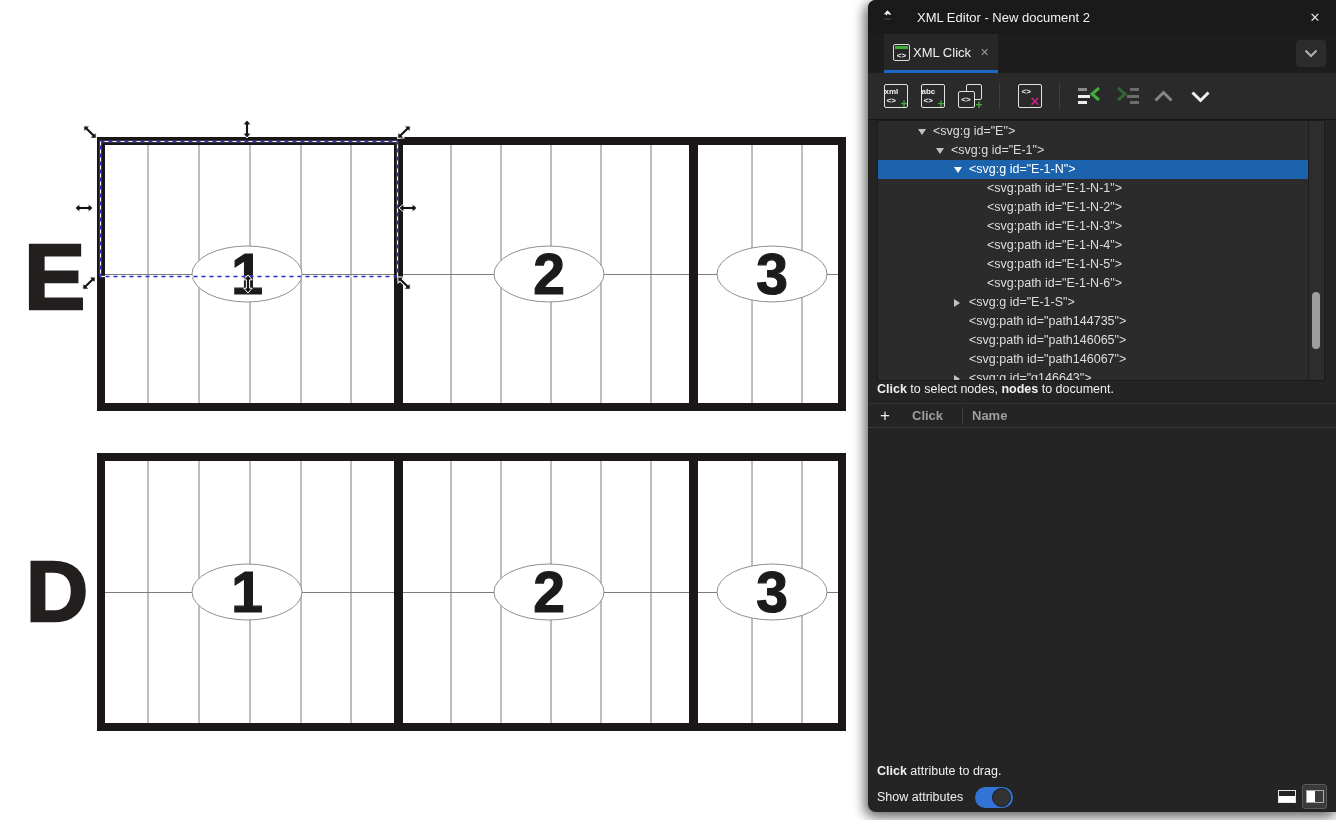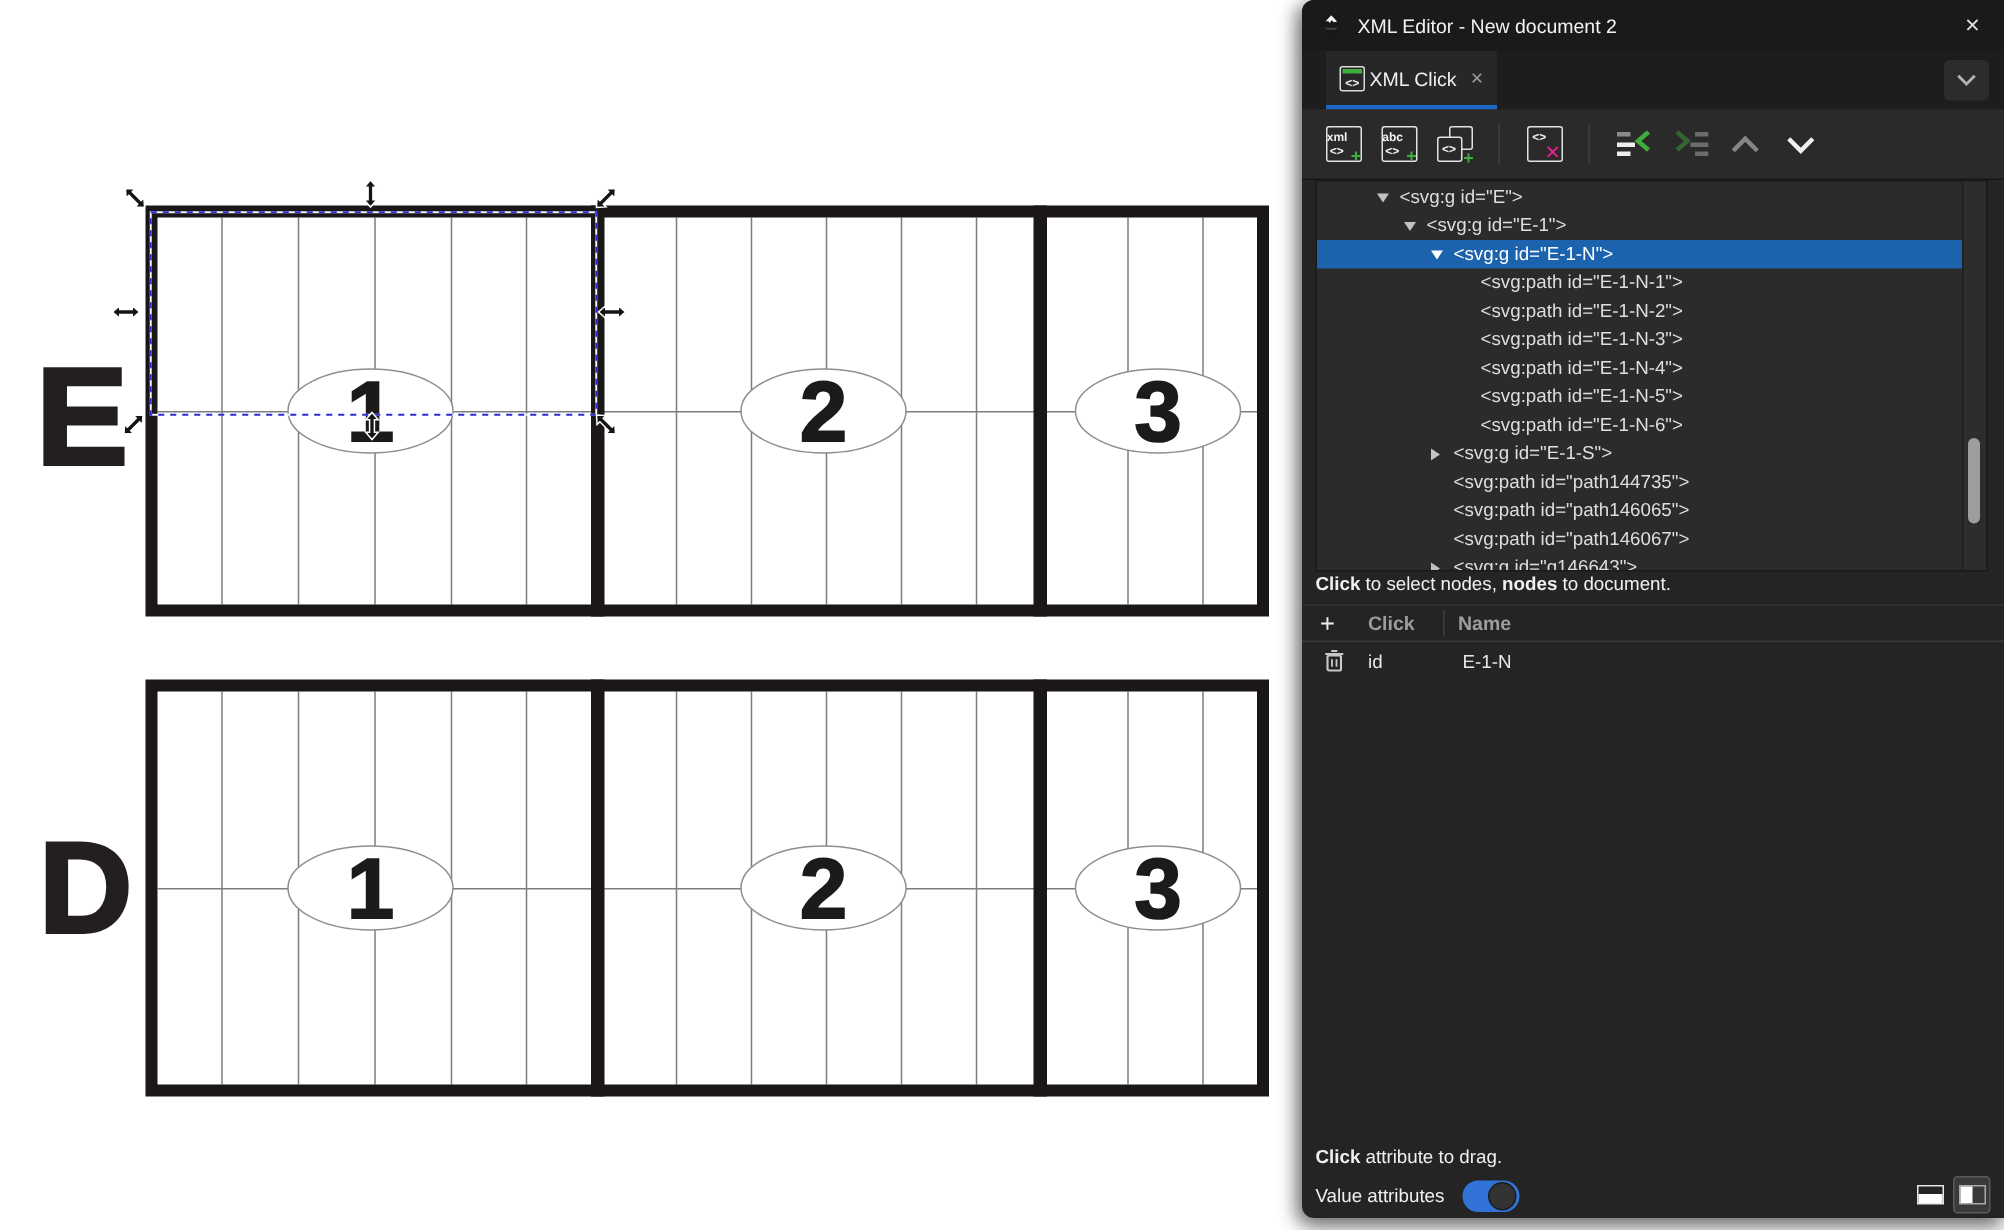--- a/index.html
+++ b/index.html
@@ -18,21 +18,21 @@
   #panel{
     position:absolute;left:868px;top:0;width:468px;height:812px;
     background:var(--panelbg);border-radius:8px 0 0 8px;
     box-shadow:-4px 3px 12px rgba(0,0,0,.40), 0 6px 14px rgba(0,0,0,.35);
     color:#e6e6e6;
   }
   .titlebar{
     position:absolute;left:0;top:0;right:0;height:34px;background:#1a1a1a;
     border-radius:8px 0 0 0;display:flex;align-items:center;padding:0 10px;box-sizing:border-box;
   }
-  .titlebar .title{font-size:13px;color:#f2f2f2;margin-left:8px}
+  .titlebar .title{font-size:13px;color:#f2f2f2;margin-left:20px}
   .winclose{margin-left:auto;font-size:13px;color:#dcdcdc;width:22px;text-align:center;cursor:default}
 
   .tabbar{position:absolute;left:0;top:34px;right:0;height:39px;background:#1d1d1d}
   .tab{
     position:absolute;left:16px;top:0;height:36px;background:#272727;
     display:flex;align-items:center;padding:0 9px;border-bottom:3px solid var(--accent);
   }
   .tabicon{width:15px;height:15px;border:1px solid #dcdcdc;border-radius:2px;position:relative;flex:none}
   .tabicon .bar{position:absolute;left:1px;right:1px;top:1px;height:3px;background:var(--green)}
   .tabicon .tg{position:absolute;left:0;right:0;bottom:0px;text-align:center;font-size:8px;font-weight:bold;color:#efefef;line-height:9px}
@@ -362,38 +362,25 @@
   </div>
 
   <div class="hintline" id="tree-hint"><b>Click</b><span> to select nodes, </span><b>nodes</b><span> to document.</span></div>
 
   <div class="attrheader">
     <span class="addattr">+</span>
     <span class="colname">Click</span>
     <span class="colsep"></span>
     <span class="colvalue">Name</span>
   </div>
-  <div class="attrrows">
-      <div class="arow">
-        <span class="trash"><svg width="13" height="15" viewBox="0 0 13 15">
-            <rect x="2" y="4" width="9" height="10" rx="1" fill="none" stroke="#c9c9c9" stroke-width="1.4"></rect>
-            <line x1="0.5" y1="3" x2="12.5" y2="3" stroke="#c9c9c9" stroke-width="1.4"></line>
-            <line x1="4.5" y1="1" x2="8.5" y2="1" stroke="#c9c9c9" stroke-width="1.4"></line>
-            <line x1="5" y1="6.5" x2="5" y2="11.5" stroke="#c9c9c9" stroke-width="1.2"></line>
-            <line x1="8" y1="6.5" x2="8" y2="11.5" stroke="#c9c9c9" stroke-width="1.2"></line>
-          </svg></span>
-        <span class="aname">id</span>
-        <span class="avalue">E-1-N</span>
-      </div>
-    </div>
 
   <div class="hintline" id="attr-hint"><b>Click</b><span> attribute to drag.</span></div>
 
   <div class="showrow">
-    <span>Value attributes</span>
+    <span>Show attributes</span>
     <span class="toggle on" id="showtoggle">
         <span class="knob"></span>
       </span>
   </div>
 
   <div class="layoutbtns">
     <div class="lbtn">
       <span class="lich">
           <span class="fillb"></span>
         </span>

